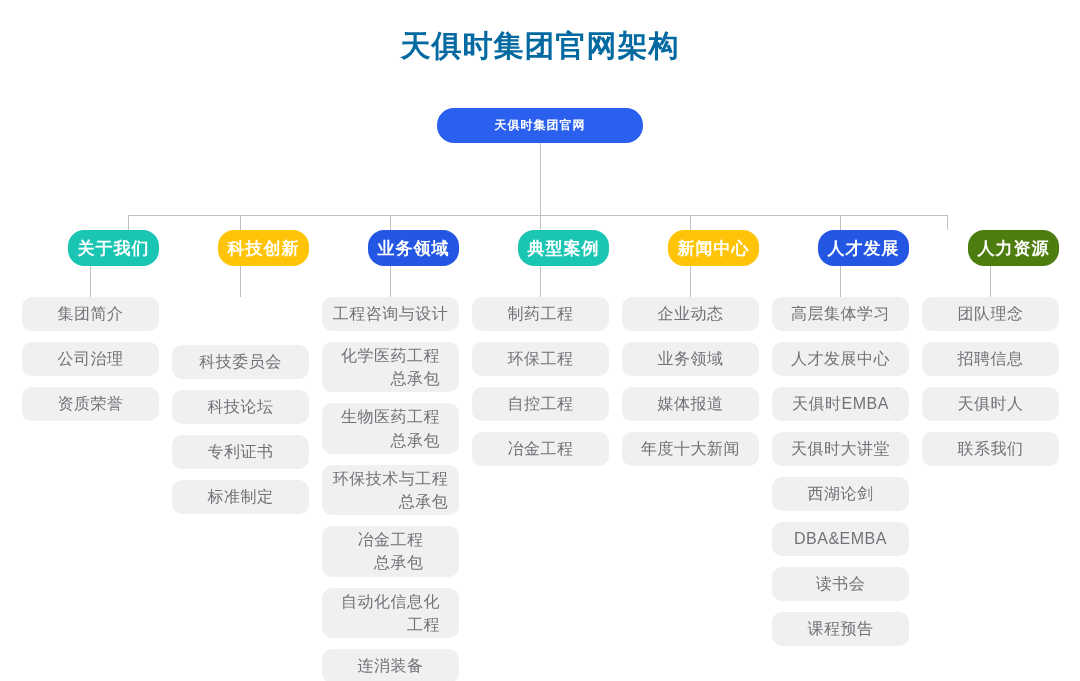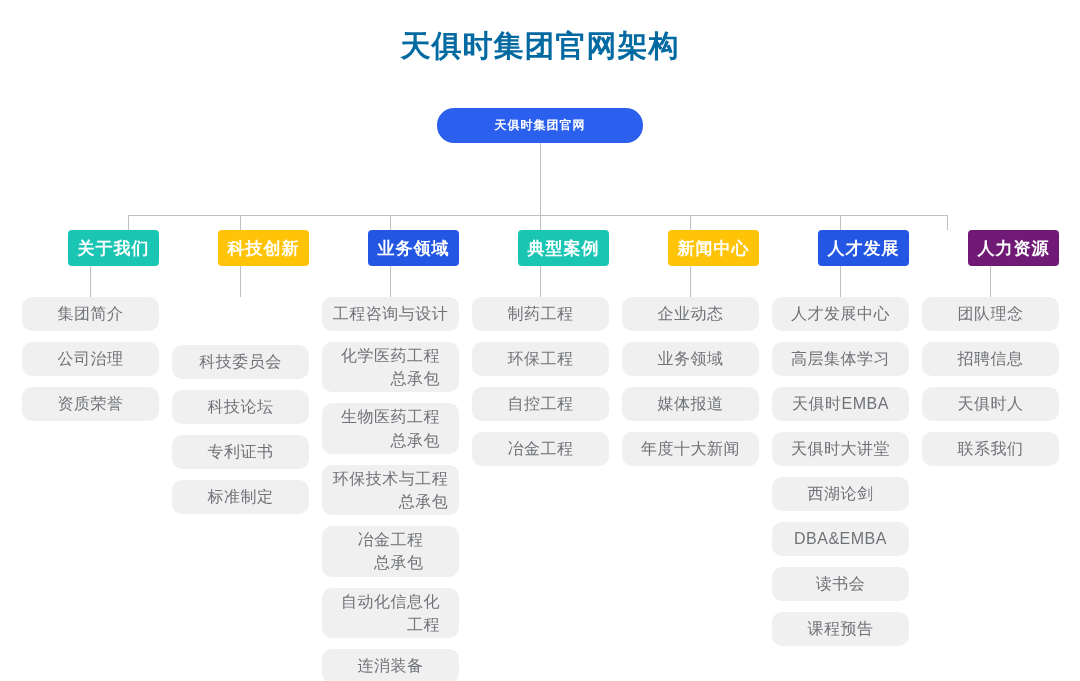--- a/index.html
+++ b/index.html
@@ -14,21 +14,21 @@
   .root-node{
     position:absolute;left:437px;top:108px;width:206px;height:35px;
     border-radius:17px;color:#ffffff;font-size:12px;font-weight:bold;
     display:flex;align-items:center;justify-content:center;letter-spacing:1px;
   }
   .line{position:absolute;background:#bfbfbf;}
   .v{width:1px;}
   .h{height:1px;}
   .column{position:absolute;top:230px;width:137px;display:flex;flex-direction:column;}
   .cat-header{
-    height:36px;border-radius:4px;color:#ffffff;font-size:17px;font-weight:bold;
+    height:36px;border-radius:16px;color:#ffffff;font-size:17px;font-weight:bold;
     display:flex;align-items:center;justify-content:center;letter-spacing:1px;
     flex:0 0 auto;
     margin-left:46px;
   }
   .items{margin-top:31px;display:flex;flex-direction:column;gap:11px;}
   .item{
     min-height:34px;border-radius:10px;background:#f0f0f1;color:#6f7276;
     font-size:16px;display:flex;align-items:center;justify-content:center;
     text-align:right;white-space:pre-line;line-height:1.45;
     padding:2px 4px;box-sizing:border-box;letter-spacing:0.5px;
@@ -116,33 +116,33 @@
       <div class="item">企业动态</div>
       <div class="item">业务领域</div>
       <div class="item">媒体报道</div>
       <div class="item">年度十大新闻</div>
     </div>
   </div>
 
   <div class="column col-5">
     <div class="cat-header" style="background: rgb(35, 86, 227);">人才发展</div>
     <div class="items">
+      <div class="item">高层集体学习</div>
       <div class="item">人才发展中心</div>
-      <div class="item">高层集体学习</div>
       <div class="item">天俱时EMBA</div>
       <div class="item">天俱时大讲堂</div>
       <div class="item">西湖论剑</div>
       <div class="item">DBA&amp;EMBA</div>
       <div class="item">读书会</div>
       <div class="item">课程预告</div>
     </div>
   </div>
 
   <div class="column col-6">
-    <div class="cat-header" style="background: #701a75;">人力资源</div>
+    <div class="cat-header" style="background: #4d7c0f;">人力资源</div>
     <div class="items">
       <div class="item">团队理念</div>
       <div class="item">招聘信息</div>
       <div class="item">天俱时人</div>
       <div class="item">联系我们</div>
     </div>
   </div>
 
 </div>
 

